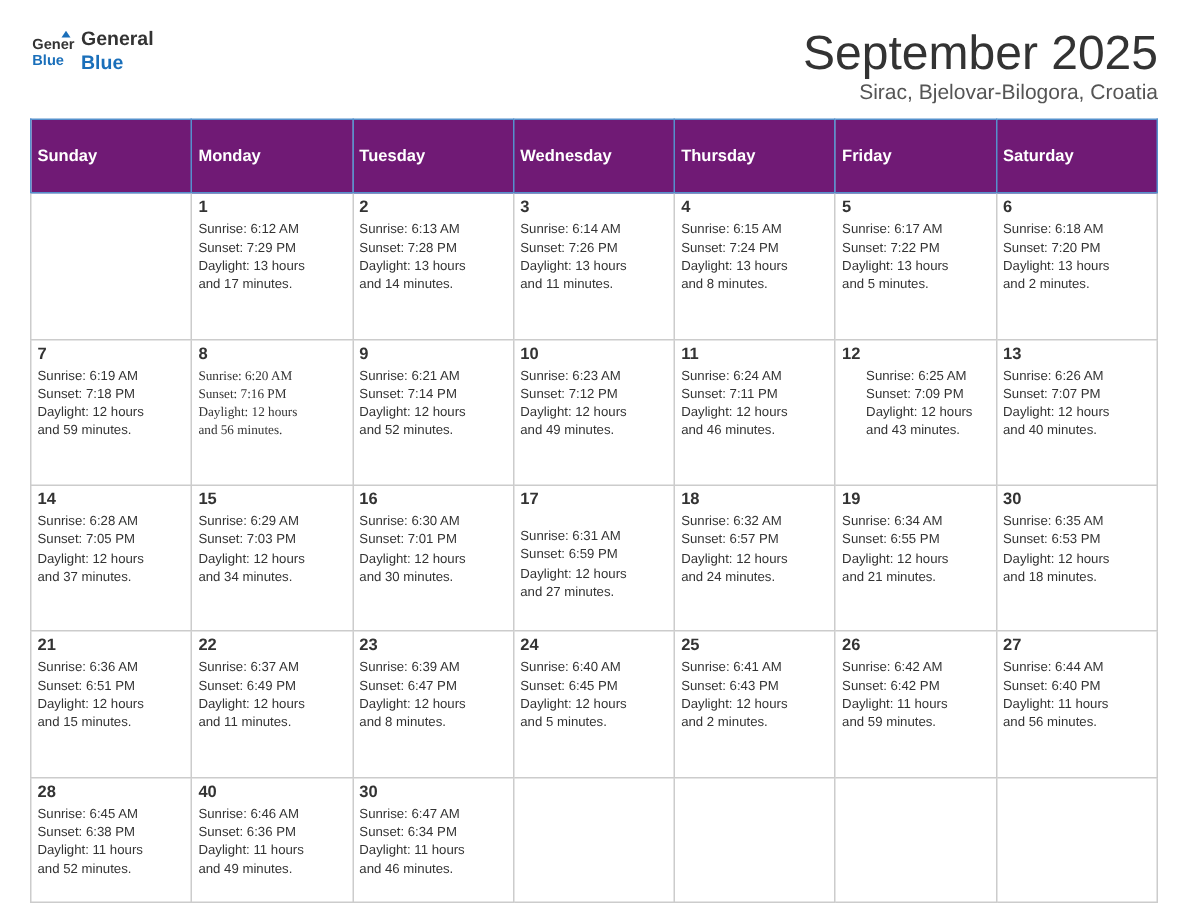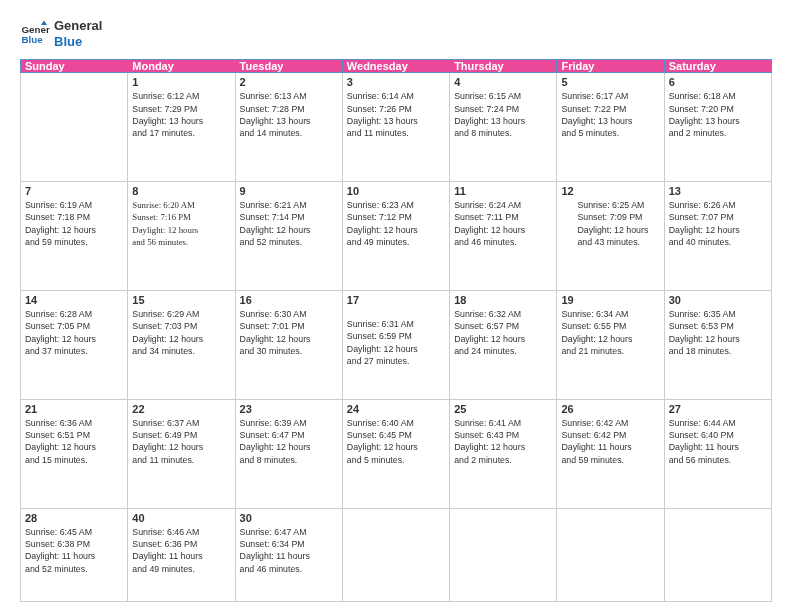--- a/index.html
+++ b/index.html
@@ -53,25 +53,25 @@
       color: #555;
     }
     .calendar {
       flex: 1;
       border: 1px solid #ccc;
       border-collapse: collapse;
       width: 100%;
       table-layout: fixed;
     }
     .calendar th {
-      background: #ec4899;
+      background: #701a75;
       color: #fff;
       font-size: 11px;
       font-weight: bold;
-      padding: 0 4px;
+      padding: 18px 4px;
       text-align: left;
       border: 1px solid #5590cc;
     }
     .calendar td {
       border: 1px solid #ccc;
       vertical-align: top;
       padding: 3px 4px;
       font-size: 9.5px;
       color: #333;
       height: 82px;
@@ -108,20 +108,24 @@
       <svg class="logo-icon" viewBox="0 0 40 40">
         <text x="2" y="18" font-size="13" font-weight="bold" fill="#333" font-family="Arial">General</text>
         <text x="2" y="32" font-size="13" font-weight="bold" fill="#1a6fba" font-family="Arial">Blue</text>
         <polygon points="36,8 44,8 40,2" fill="#1a6fba" transform="translate(-8, 0)"></polygon>
       </svg>
       <div style="display:flex;flex-direction:column;line-height:1.2;">
         <span class="logo-text logo-general">General</span>
         <span class="logo-text logo-blue">Blue</span>
       </div>
     </div>
+    <div class="title-block">
+      <div class="month-title">September 2025</div>
+      <div class="location">Sirac, Bjelovar-Bilogora, Croatia</div>
+    </div>
   </div>
 
   <table class="calendar">
     <thead>
       <tr>
         <th>Sunday</th>
         <th>Monday</th>
         <th>Tuesday</th>
         <th>Wednesday</th>
         <th>Thursday</th>

